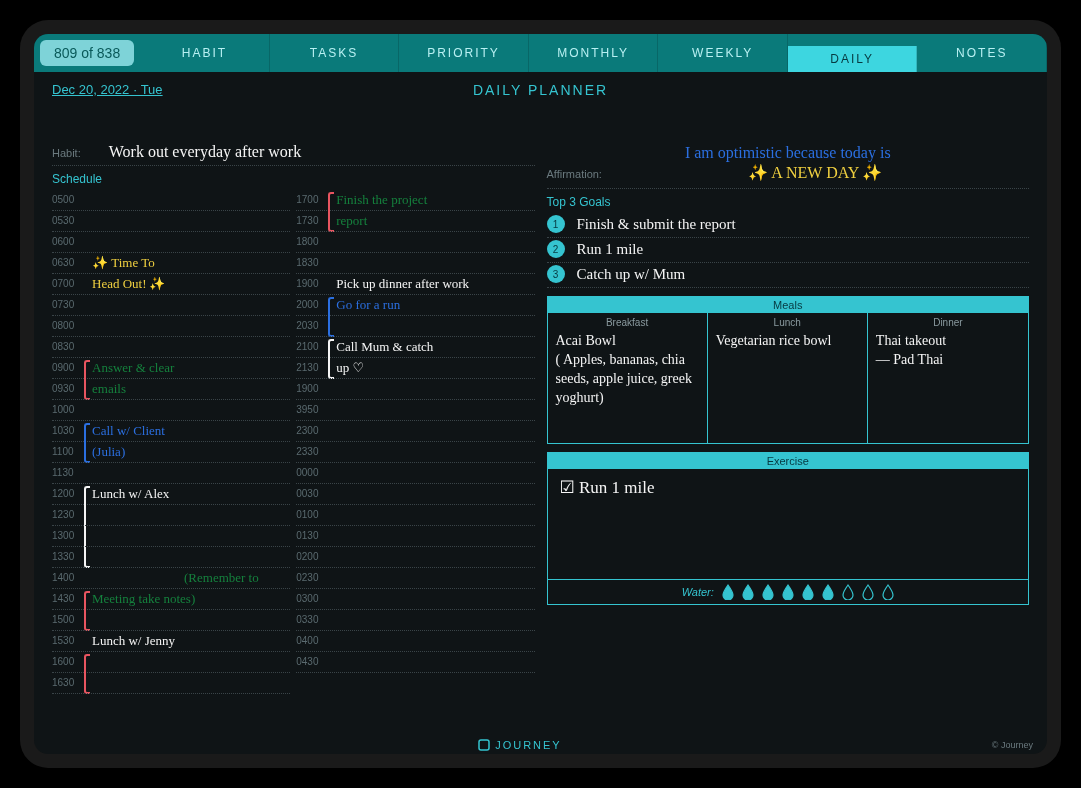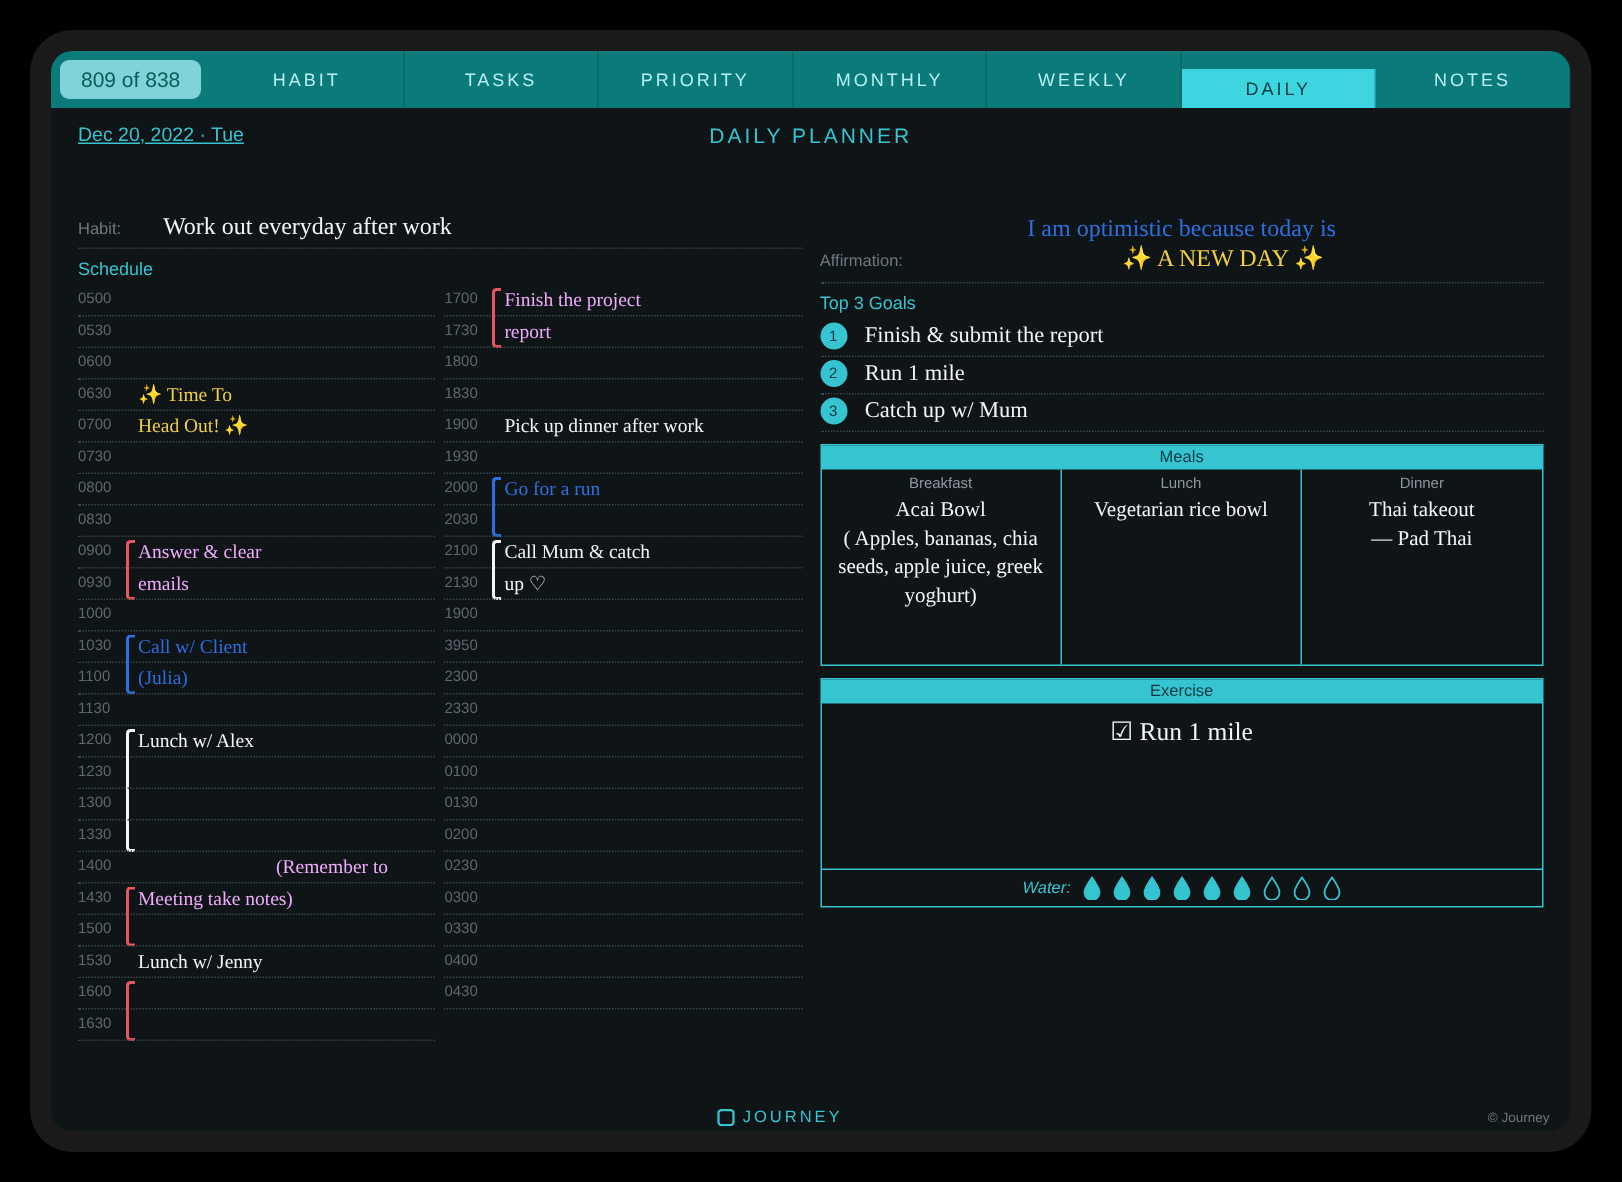--- a/index.html
+++ b/index.html
@@ -90,24 +90,23 @@
   .row-top { grid-column: 1 / -1; display: flex; }
   .row-top .left { flex: 1; }
   .row-top .center { flex: 1; text-align: center; }
   .field-label {
     color: #6b7a7f;
     font-size: 11px;
   }
   .hand {
     font-family: "Comic Sans MS", "Segoe Script", cursive;
     color: #f5f5f5;
-    text-align: center;
   }
   .hand-yellow { color: #f0d040; }
-  .hand-red { color: #f0abfc; }
+  .hand-red { color: #15803d; }
   .hand-blue { color: #2b6fe0; }
   .habit-row, .affirm-row {
     display: flex;
     align-items: baseline;
     border-bottom: 1px dotted #3a4448;
     padding-bottom: 4px;
     margin-bottom: 6px;
     position: relative;
   }
   .habit-row .hand { margin-left: 28px; font-size: 16px; }
@@ -382,23 +381,20 @@
                 <span class="sched-time">1800</span>
               </div>
               <div class="sched-row">
                 <span class="sched-time">1830</span>
               </div>
               <div class="sched-row">
                 <span class="sched-time">1900</span>
                 <span class="sched-text hand">Pick up dinner after work</span>
               </div>
               <div class="sched-row">
-                <span class="sched-time">1930</span>
-              </div>
-              <div class="sched-row">
                 <span class="sched-time">2000</span>
                 <div class="bracket br-blue"></div>
                 <span class="sched-text hand-blue hand">Go for a run</span>
               </div>
               <div class="sched-row">
                 <span class="sched-time">2030</span>
               </div>
               <div class="sched-row">
                 <span class="sched-time">2100</span>
                 <div class="bracket br-white"></div>
@@ -415,20 +411,23 @@
                 <span class="sched-time">3950</span>
               </div>
               <div class="sched-row">
                 <span class="sched-time">2300</span>
               </div>
               <div class="sched-row">
                 <span class="sched-time">2330</span>
               </div>
               <div class="sched-row">
                 <span class="sched-time">0000</span>
+              </div>
+              <div class="sched-row">
+                <span class="sched-time">0030</span>
               </div>
               <div class="sched-row">
                 <span class="sched-time">0100</span>
               </div>
               <div class="sched-row">
                 <span class="sched-time">0130</span>
               </div>
               <div class="sched-row">
                 <span class="sched-time">0200</span>
               </div>

